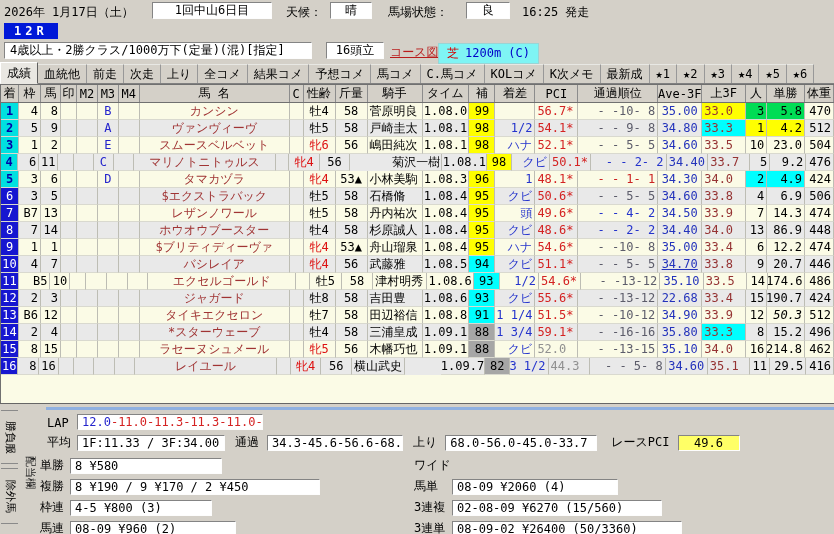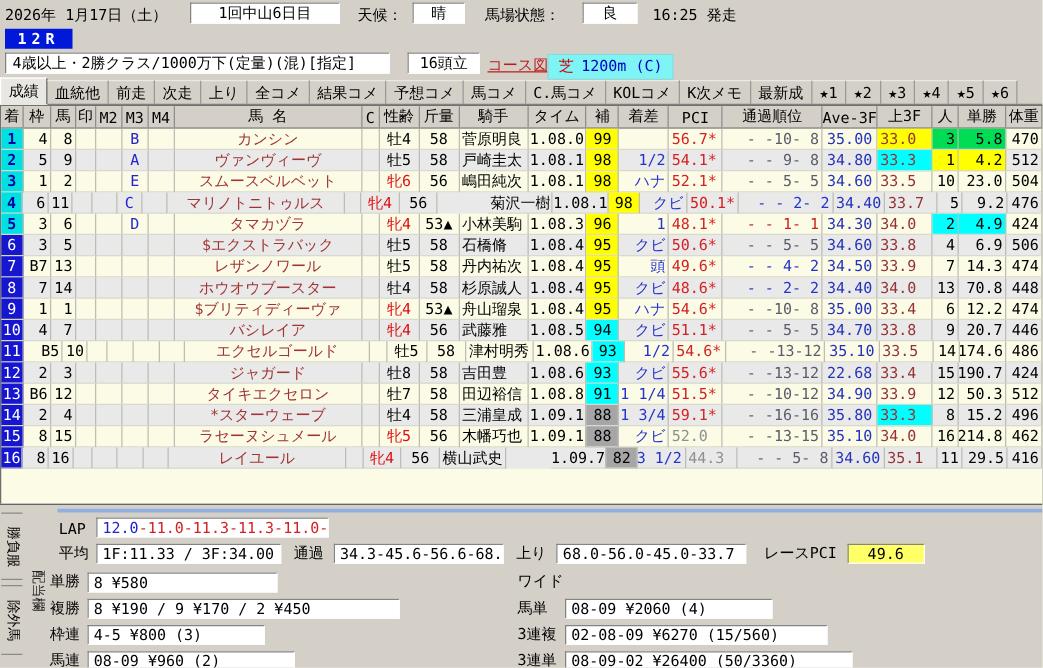--- a/index.html
+++ b/index.html
@@ -351,21 +351,21 @@
           <div class="cell al-c" style="width: 32px;">58</div>
           <div class="cell" style="width: 55px;">杉原誠人</div>
           <div class="cell al-c" style="width: 47px;">1.08.4</div>
           <div class="cell al-c bg-y" style="width: 26px;">95</div>
           <div class="cell al-r c-margin" style="width: 40px;">クビ</div>
           <div class="cell tx-pci" style="width: 43px;">48.6*</div>
           <div class="cell al-r pass-blue" style="width: 80px;">- - 2- 2</div>
           <div class="cell al-c c-ave" style="width: 44px;">34.40</div>
           <div class="cell c-l3f" style="width: 44px;">34.0</div>
           <div class="cell al-r" style="width: 21px;">13</div>
-          <div class="cell al-r" style="width: 38px;">70.8</div>
+          <div class="cell al-r" style="width: 38px;">86.9</div>
           <div class="cell al-r" style="width: 29px;">448</div>
         </div>
         <div class="trow odd">
           <div class="cell pos-low" style="width: 18px;">9</div>
           <div class="cell al-r" style="width: 22px;">1</div>
           <div class="cell al-r" style="width: 20px;">1</div>
           <div class="cell" style="width: 16px;"></div>
           <div class="cell" style="width: 21px;"></div>
           <div class="cell al-c c-m3" style="width: 21px;"></div>
           <div class="cell" style="width: 21px;"></div>
@@ -396,21 +396,21 @@
           <div class="cell al-c c-name" style="width: 150px;">バシレイア</div>
           <div class="cell" style="width: 14px;"></div>
           <div class="cell al-c tx-red" style="width: 32px;">牝4</div>
           <div class="cell al-c" style="width: 32px;">56</div>
           <div class="cell" style="width: 55px;">武藤雅</div>
           <div class="cell al-c" style="width: 47px;">1.08.5</div>
           <div class="cell al-c bg-c" style="width: 26px;">94</div>
           <div class="cell al-r c-margin" style="width: 40px;">クビ</div>
           <div class="cell tx-pci" style="width: 43px;">51.1*</div>
           <div class="cell al-r pass-gray" style="width: 80px;">- - 5- 5</div>
-          <div class="cell al-c c-ave" style="width: 44px;">34.70</div>
+          <div class="cell al-c c-ave" style="width: 44px; text-decoration: underline;">34.70</div>
           <div class="cell c-l3f" style="width: 44px;">33.8</div>
           <div class="cell al-r" style="width: 21px;">9</div>
           <div class="cell al-r" style="width: 38px;">20.7</div>
           <div class="cell al-r" style="width: 29px;">446</div>
         </div>
         <div class="trow odd">
           <div class="cell pos-low" style="width: 18px;">11</div>
           <div class="cell al-r" style="width: 32px;">B5</div>
           <div class="cell al-r" style="width: 20px;">10</div>
           <div class="cell" style="width: 16px;"></div>
@@ -471,21 +471,21 @@
           <div class="cell al-c" style="width: 32px;">58</div>
           <div class="cell" style="width: 55px;">田辺裕信</div>
           <div class="cell al-c" style="width: 47px;">1.08.8</div>
           <div class="cell al-c bg-c" style="width: 26px;">91</div>
           <div class="cell al-r c-margin" style="width: 40px;">1 1/4</div>
           <div class="cell tx-pci" style="width: 43px;">51.5*</div>
           <div class="cell al-r pass-gray" style="width: 80px;">- -10-12</div>
           <div class="cell al-c c-ave" style="width: 44px;">34.90</div>
           <div class="cell c-l3f" style="width: 44px;">33.9</div>
           <div class="cell al-r" style="width: 21px;">12</div>
-          <div class="cell al-r" style="width: 38px;">50.3</div>
+          <div class="cell al-r" style="width: 38px; font-style: italic;">50.3</div>
           <div class="cell al-r" style="width: 29px;">512</div>
         </div>
         <div class="trow even">
           <div class="cell pos-low" style="width: 18px;">14</div>
           <div class="cell al-r" style="width: 22px;">2</div>
           <div class="cell al-r" style="width: 20px;">4</div>
           <div class="cell" style="width: 16px;"></div>
           <div class="cell" style="width: 21px;"></div>
           <div class="cell al-c c-m3" style="width: 21px;"></div>
           <div class="cell" style="width: 21px;"></div>

